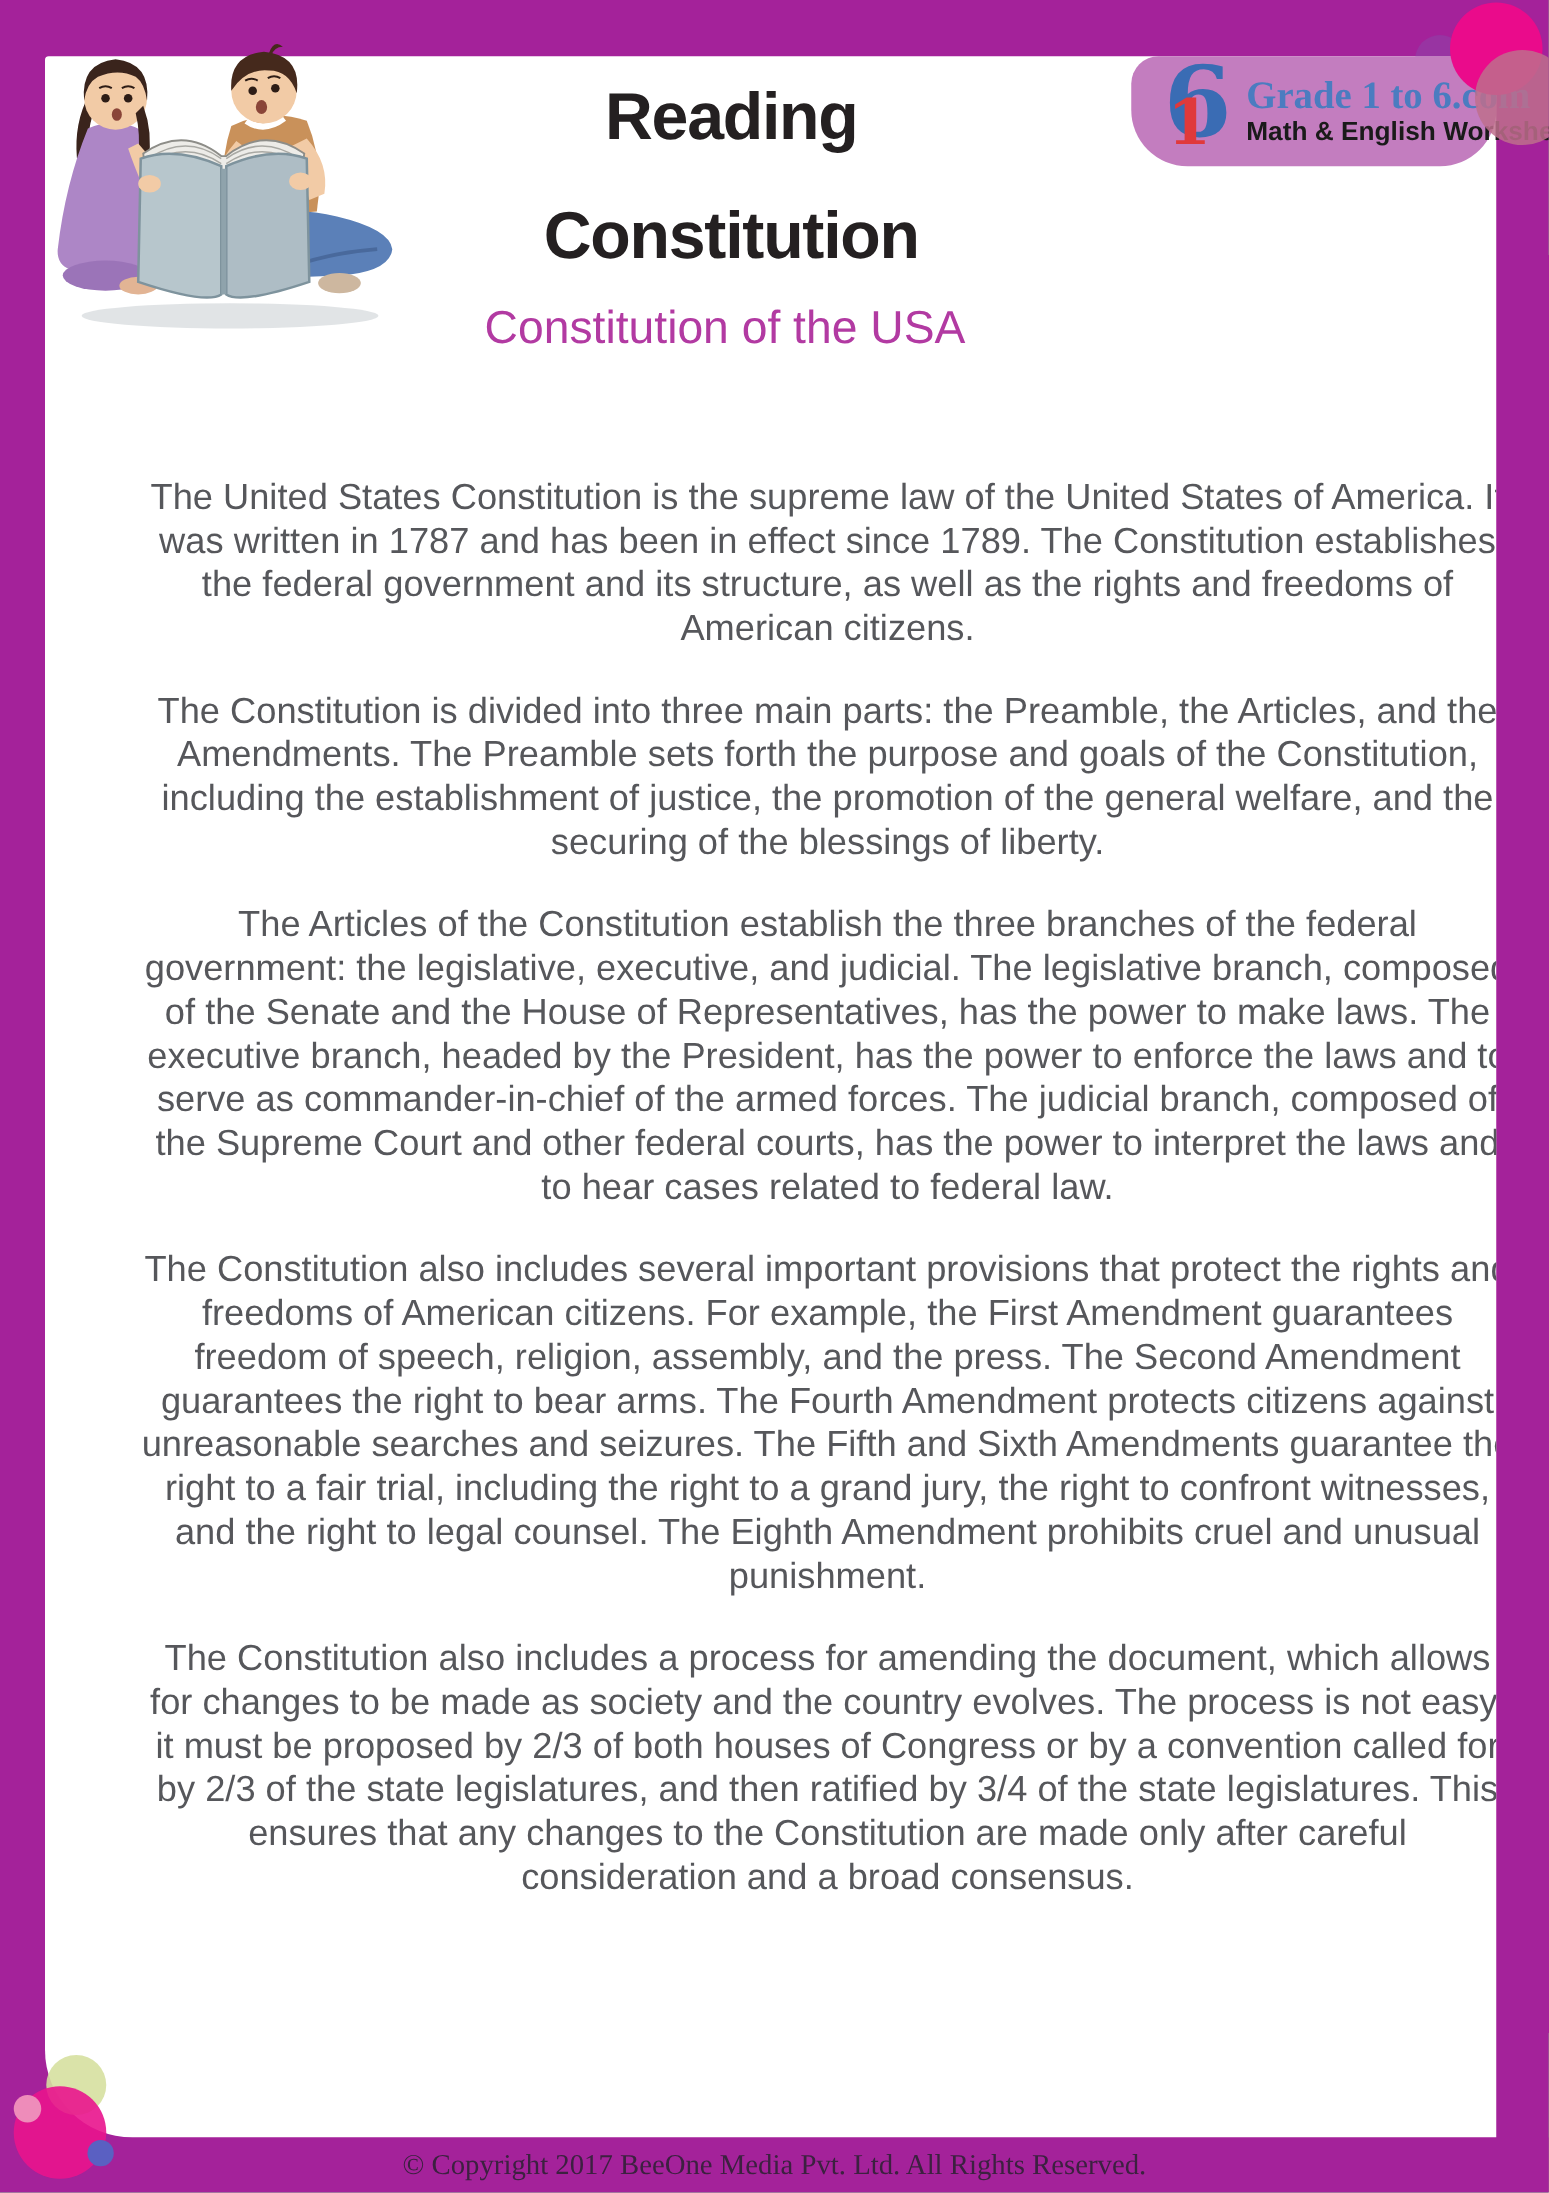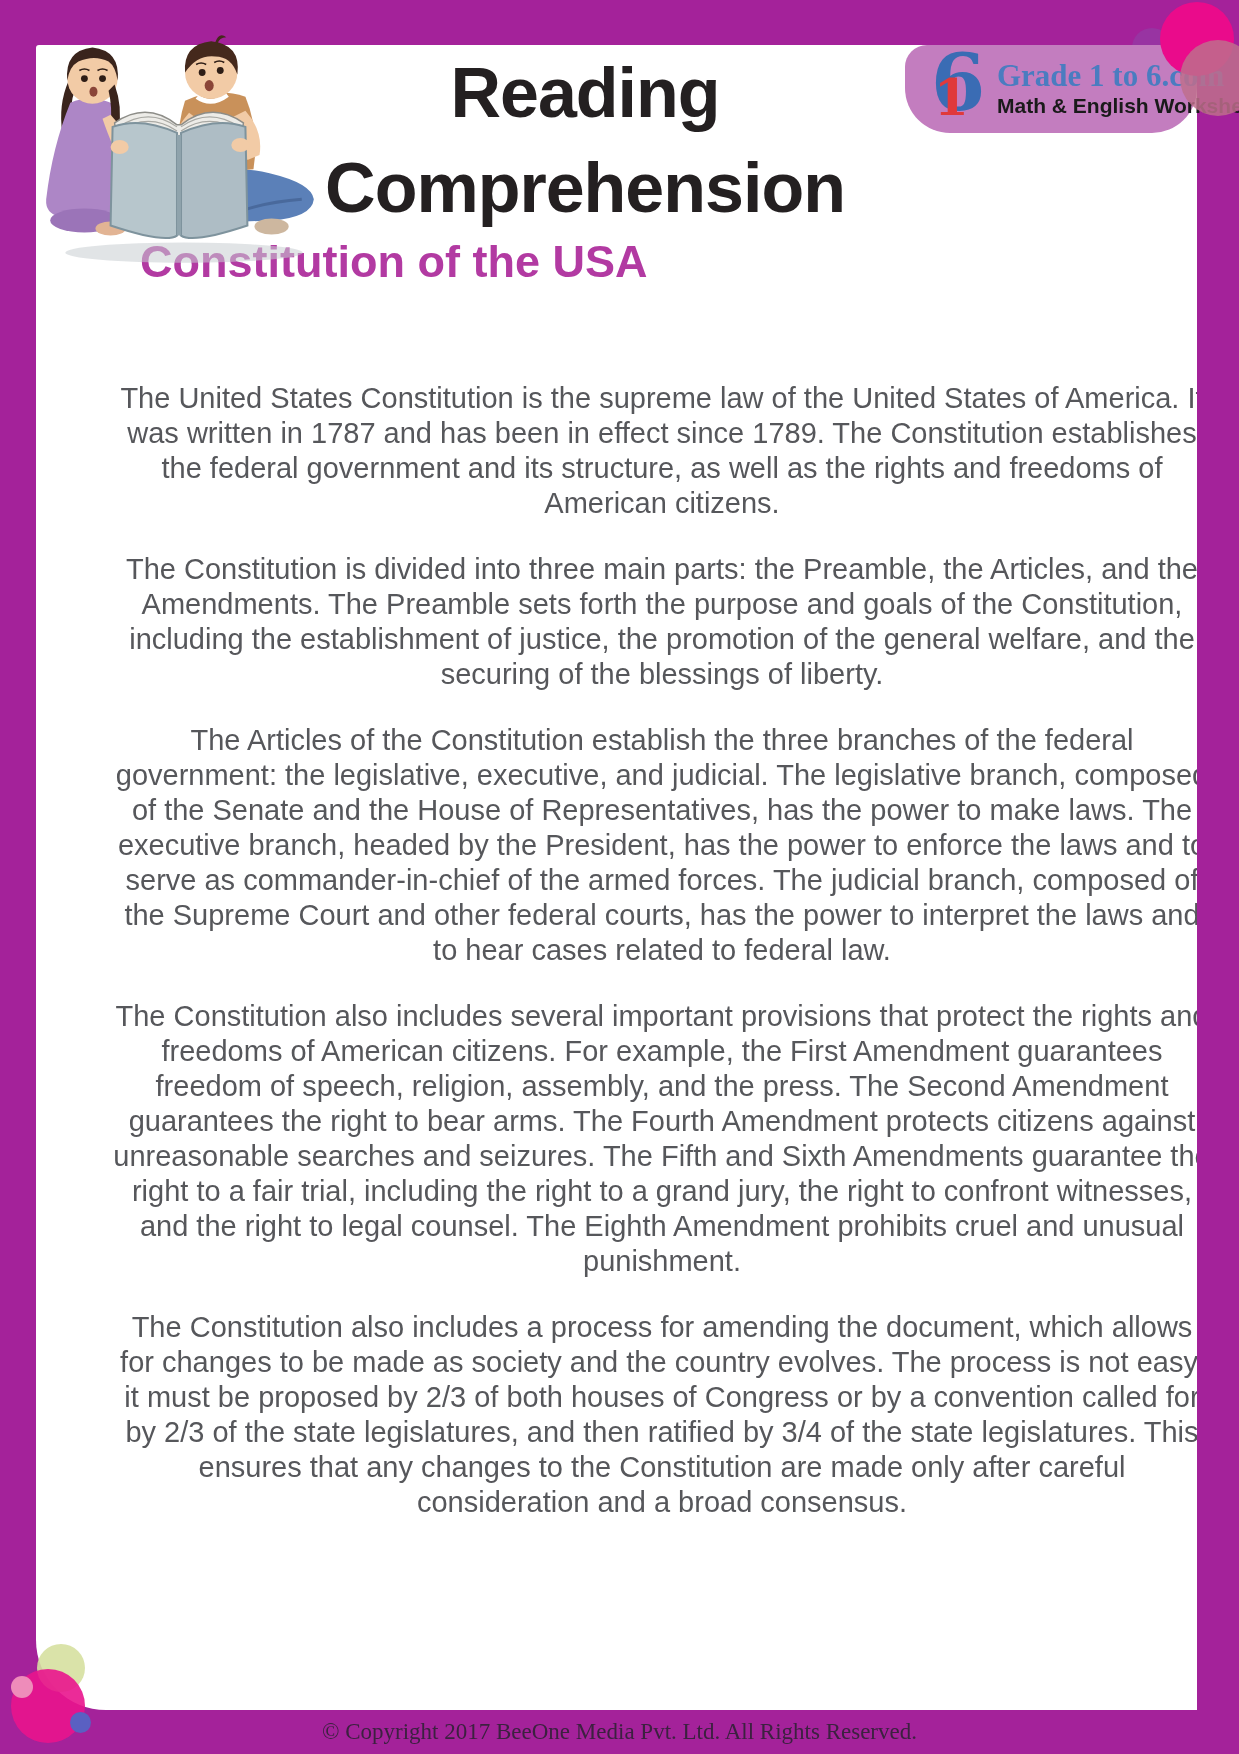--- a/index.html
+++ b/index.html
@@ -19,30 +19,30 @@
     overflow:hidden;
   }
   .kids{
     position:absolute;left:18px;top:26px;
     width:322px;height:242px;
   }
   .title{
     position:absolute;left:240px;top:46px;width:690px;
     text-align:center;
     font-weight:bold;
-    font-size:70px;line-height:95px;
+    font-size:53px;line-height:95px;
     color:#242021;
     letter-spacing:-1px;
     margin:0;
   }
   .subtitle{
     position:absolute;left:140px;top:236px;width:880px;
-    text-align:left;
-    font-weight:bold;
-    font-size:45px;line-height:52px;
+    text-align:center;
+    font-weight:normal;
+    font-size:37px;line-height:52px;
     color:#b23aa2;
   }
   .passage{
     position:absolute;left:75px;top:336px;width:1102px;
     font-size:29px;line-height:35px;
     color:#56575b;
     text-align:center;
   }
   .passage p{margin:0 0 31px 0;}
   .logo-box{
@@ -106,21 +106,21 @@
   <div class="content-box">
     <div class="passage">
       <p>The United States Constitution is the supreme law of the United States of America. It was written in 1787 and has been in effect since 1789. The Constitution establishes the federal government and its structure, as well as the rights and freedoms of American citizens.</p>
       <p>The Constitution is divided into three main parts: the Preamble, the Articles, and the Amendments. The Preamble sets forth the purpose and goals of the Constitution, including the establishment of justice, the promotion of the general welfare, and the securing of the blessings of liberty.</p>
       <p>The Articles of the Constitution establish the three branches of the federal government: the legislative, executive, and judicial. The legislative branch, composed of the Senate and the House of Representatives, has the power to make laws. The executive branch, headed by the President, has the power to enforce the laws and to serve as commander-in-chief of the armed forces. The judicial branch, composed of the Supreme Court and other federal courts, has the power to interpret the laws and to hear cases related to federal law.</p>
       <p>The Constitution also includes several important provisions that protect the rights and freedoms of American citizens. For example, the First Amendment guarantees freedom of speech, religion, assembly, and the press. The Second Amendment guarantees the right to bear arms. The Fourth Amendment protects citizens against unreasonable searches and seizures. The Fifth and Sixth Amendments guarantee the right to a fair trial, including the right to a grand jury, the right to confront witnesses, and the right to legal counsel. The Eighth Amendment prohibits cruel and unusual punishment.</p>
       <p>The Constitution also includes a process for amending the document, which allows for changes to be made as society and the country evolves. The process is not easy, it must be proposed by 2/3 of both houses of Congress or by a convention called for by 2/3 of the state legislatures, and then ratified by 3/4 of the state legislatures. This ensures that any changes to the Constitution are made only after careful consideration and a broad consensus.</p>
     </div>
   </div>
 
-  <h1 class="title"><span>Reading</span><br><span>Comprehension</span></h1>
+  <h1 class="title"><span>Reading</span><br><span>Constitution</span></h1>
 
   <div class="subtitle">Constitution of the USA</div>
 
   <svg class="kids" viewBox="0 0 320 240" xmlns="http://www.w3.org/2000/svg">
     <ellipse cx="165" cy="225" rx="118" ry="10" fill="#c9ced1" opacity="0.55"></ellipse>
 
     <path d="M50 55 Q40 78 44 106 Q47 113 53 106 Q50 80 57 62 Z" fill="#3a241c"></path>
     <path d="M52 76 Q34 120 28 172 Q27 186 41 189 Q72 197 108 194 L104 120 96 78 Q74 66 52 76 Z" fill="#ad86c6"></path>
     <ellipse cx="66" cy="193" rx="34" ry="12" fill="#9b74b8"></ellipse>
     <ellipse cx="92" cy="201" rx="15" ry="7" fill="#e2b494"></ellipse>

